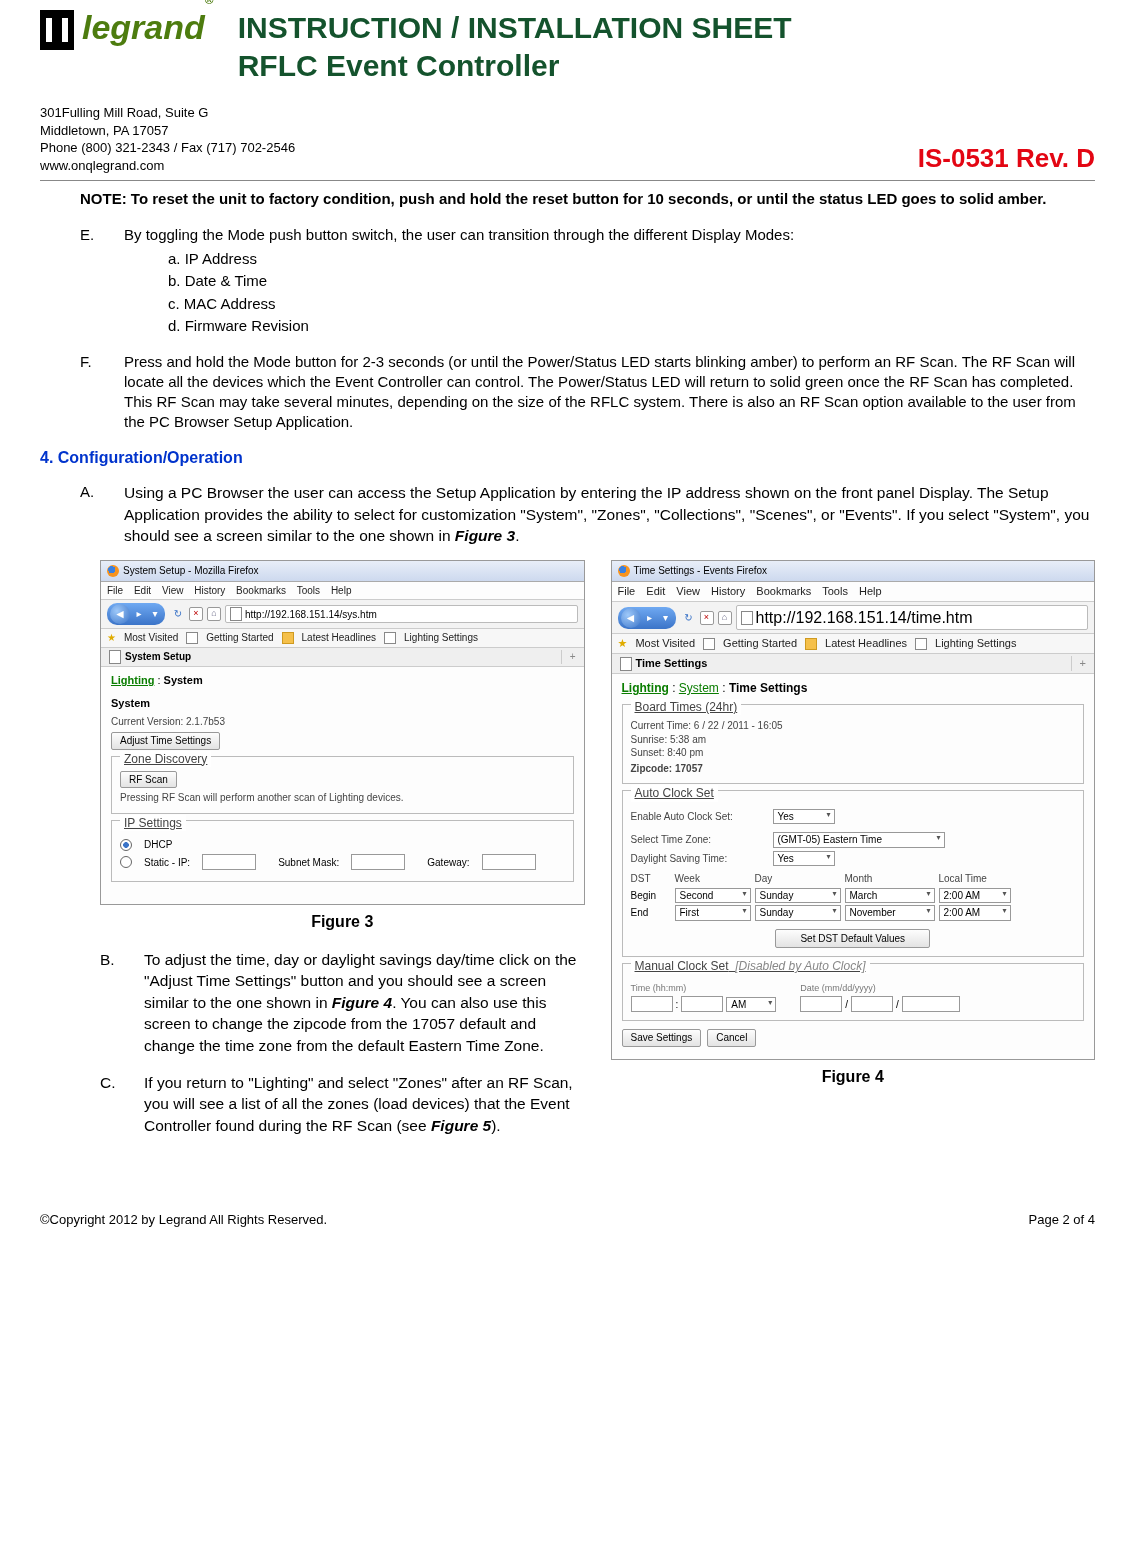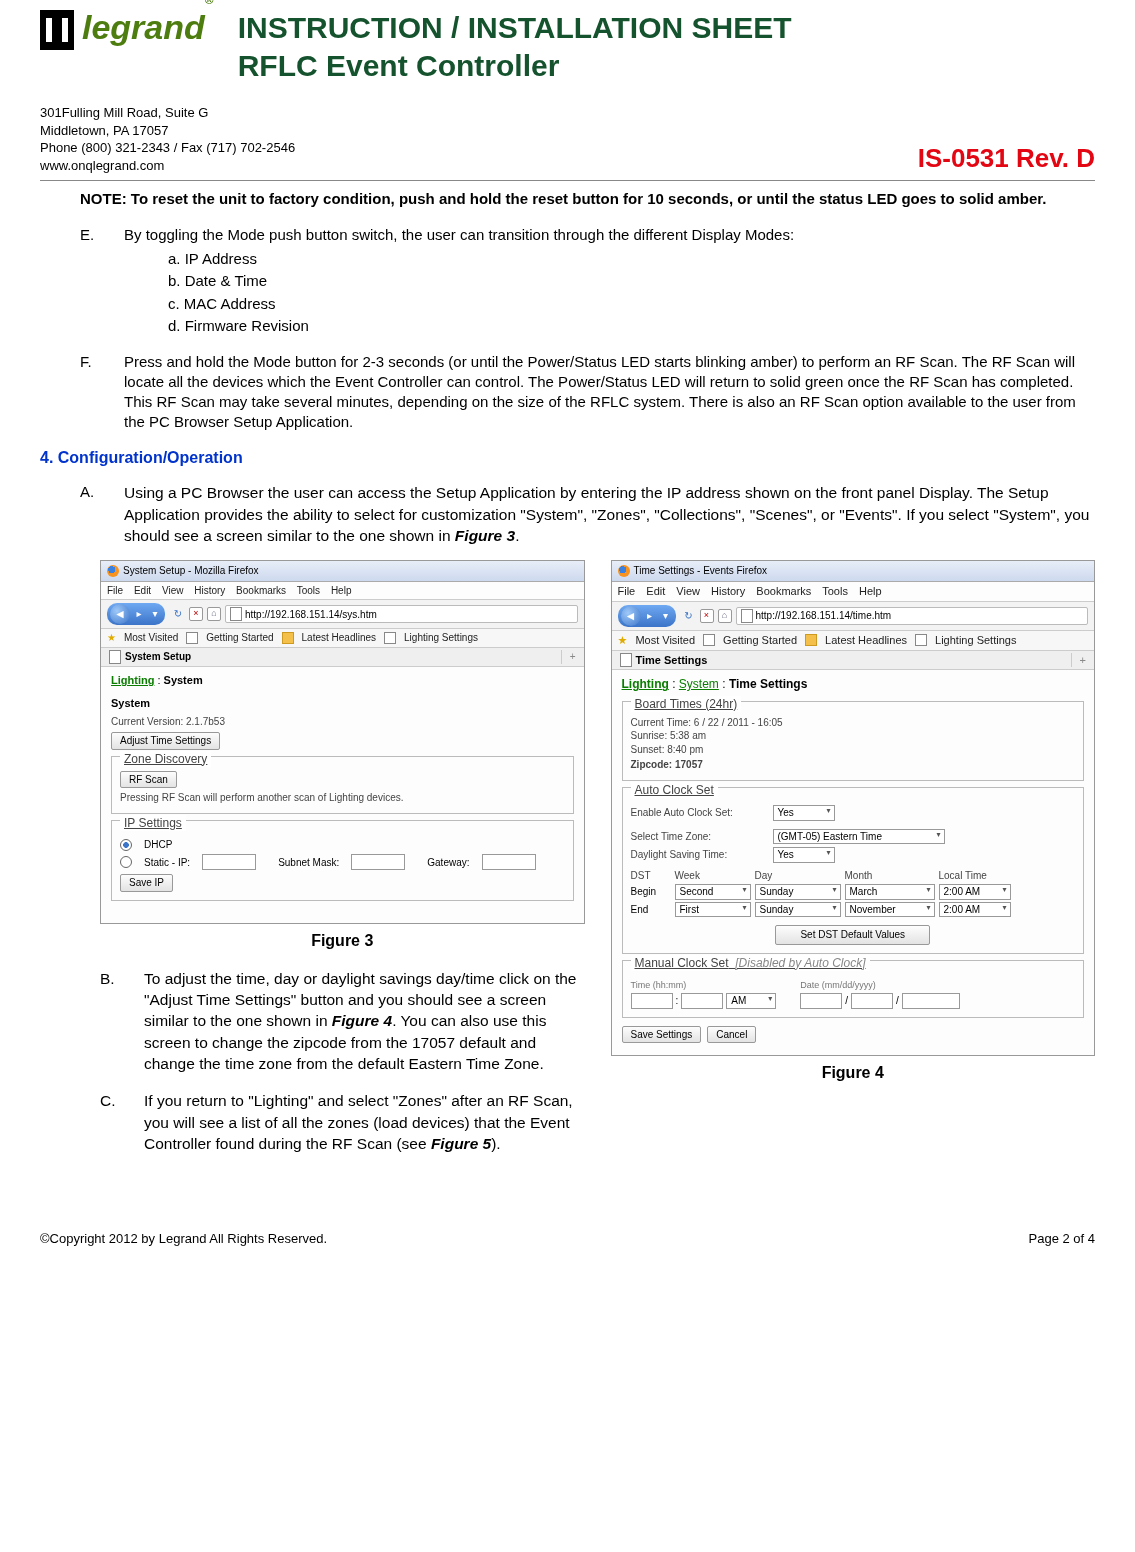--- a/index.html
+++ b/index.html
@@ -516,23 +516,20 @@
                 </div>
                 <div class="form-row">
                   <span style="display:inline-block;width:10px;height:10px;border:1px solid #666;border-radius:50%;background:#fff;"></span>
                   <span>Static - IP:</span>
                   <span class="input-sm"></span>
                   <span style="margin-left:10px;">Subnet Mask:</span>
                   <span class="input-sm"></span>
                   <span style="margin-left:10px;">Gateway:</span>
                   <span class="input-sm"></span>
                 </div>
-                <div style="margin-top:4px;">
-                  <span class="btn">Save IP</span>
-                </div>
               </div>
             </div>
             <div style="height:10px;"></div>
           </div>
         </div>
         <div class="fig-caption">Figure 3</div>
 
         <div style="margin-top:16px;">
           <div class="list-item para">
             <div class="list-letter">B.</div>
@@ -567,21 +564,21 @@
           </div>
           <div class="shot-nav">
             <div class="nav-btn-group">
               <div class="nav-arrow-lg">◄</div>
               <div class="nav-arrow-sm">▸</div>
               <div class="nav-arrow-sm">▾</div>
             </div>
             <div class="nav-arrow-sm" style="color:#3b74c8;">↻</div>
             <div class="shot-x">×</div>
             <div class="shot-home">⌂</div>
-            <div class="url-box" style="font-size:10px;">
+            <div class="url-box" style="font-size:16px;">
               <span class="doc-icon"></span>
               <span>http://192.168.151.14/time.htm</span>
             </div>
           </div>
           <div class="shot-bookmarks" style="font-size:11px;">
             <span style="color:#e0ac00;">★</span>
             <span>Most Visited</span>
             <span class="bm-icon bm-doc"></span>
             <span>Getting Started</span>
             <span class="bm-icon bm-folder"></span>

